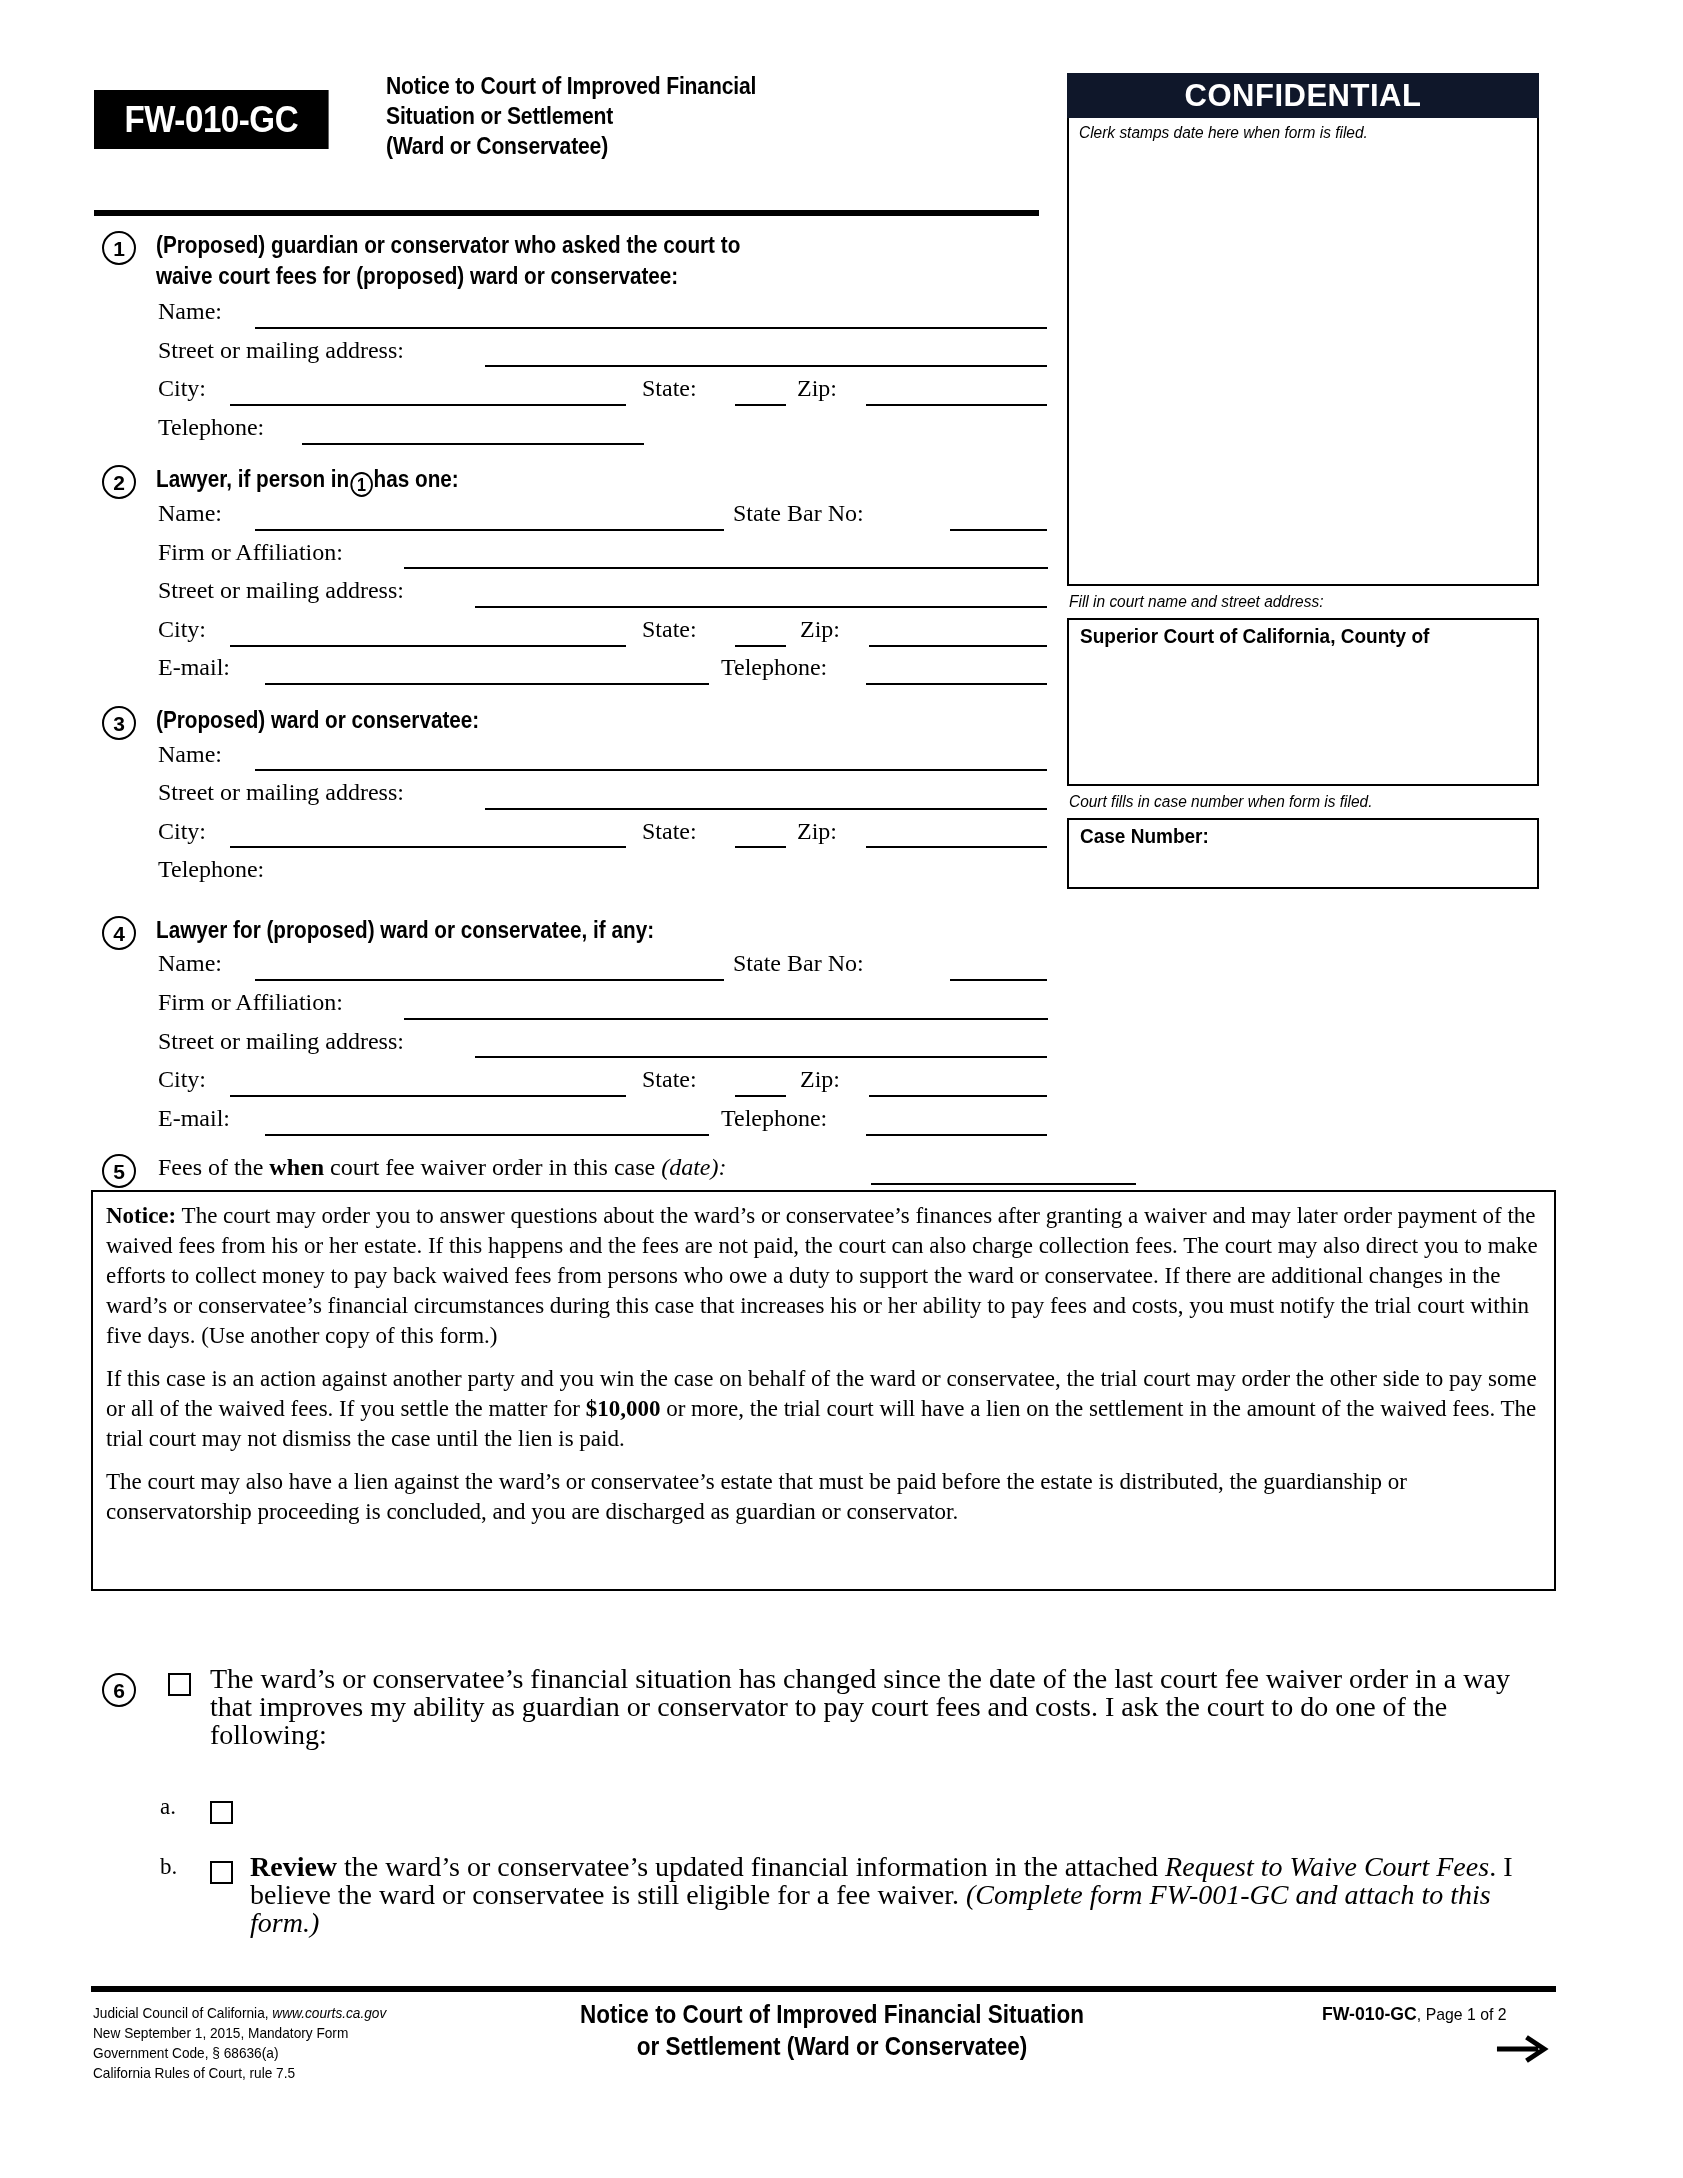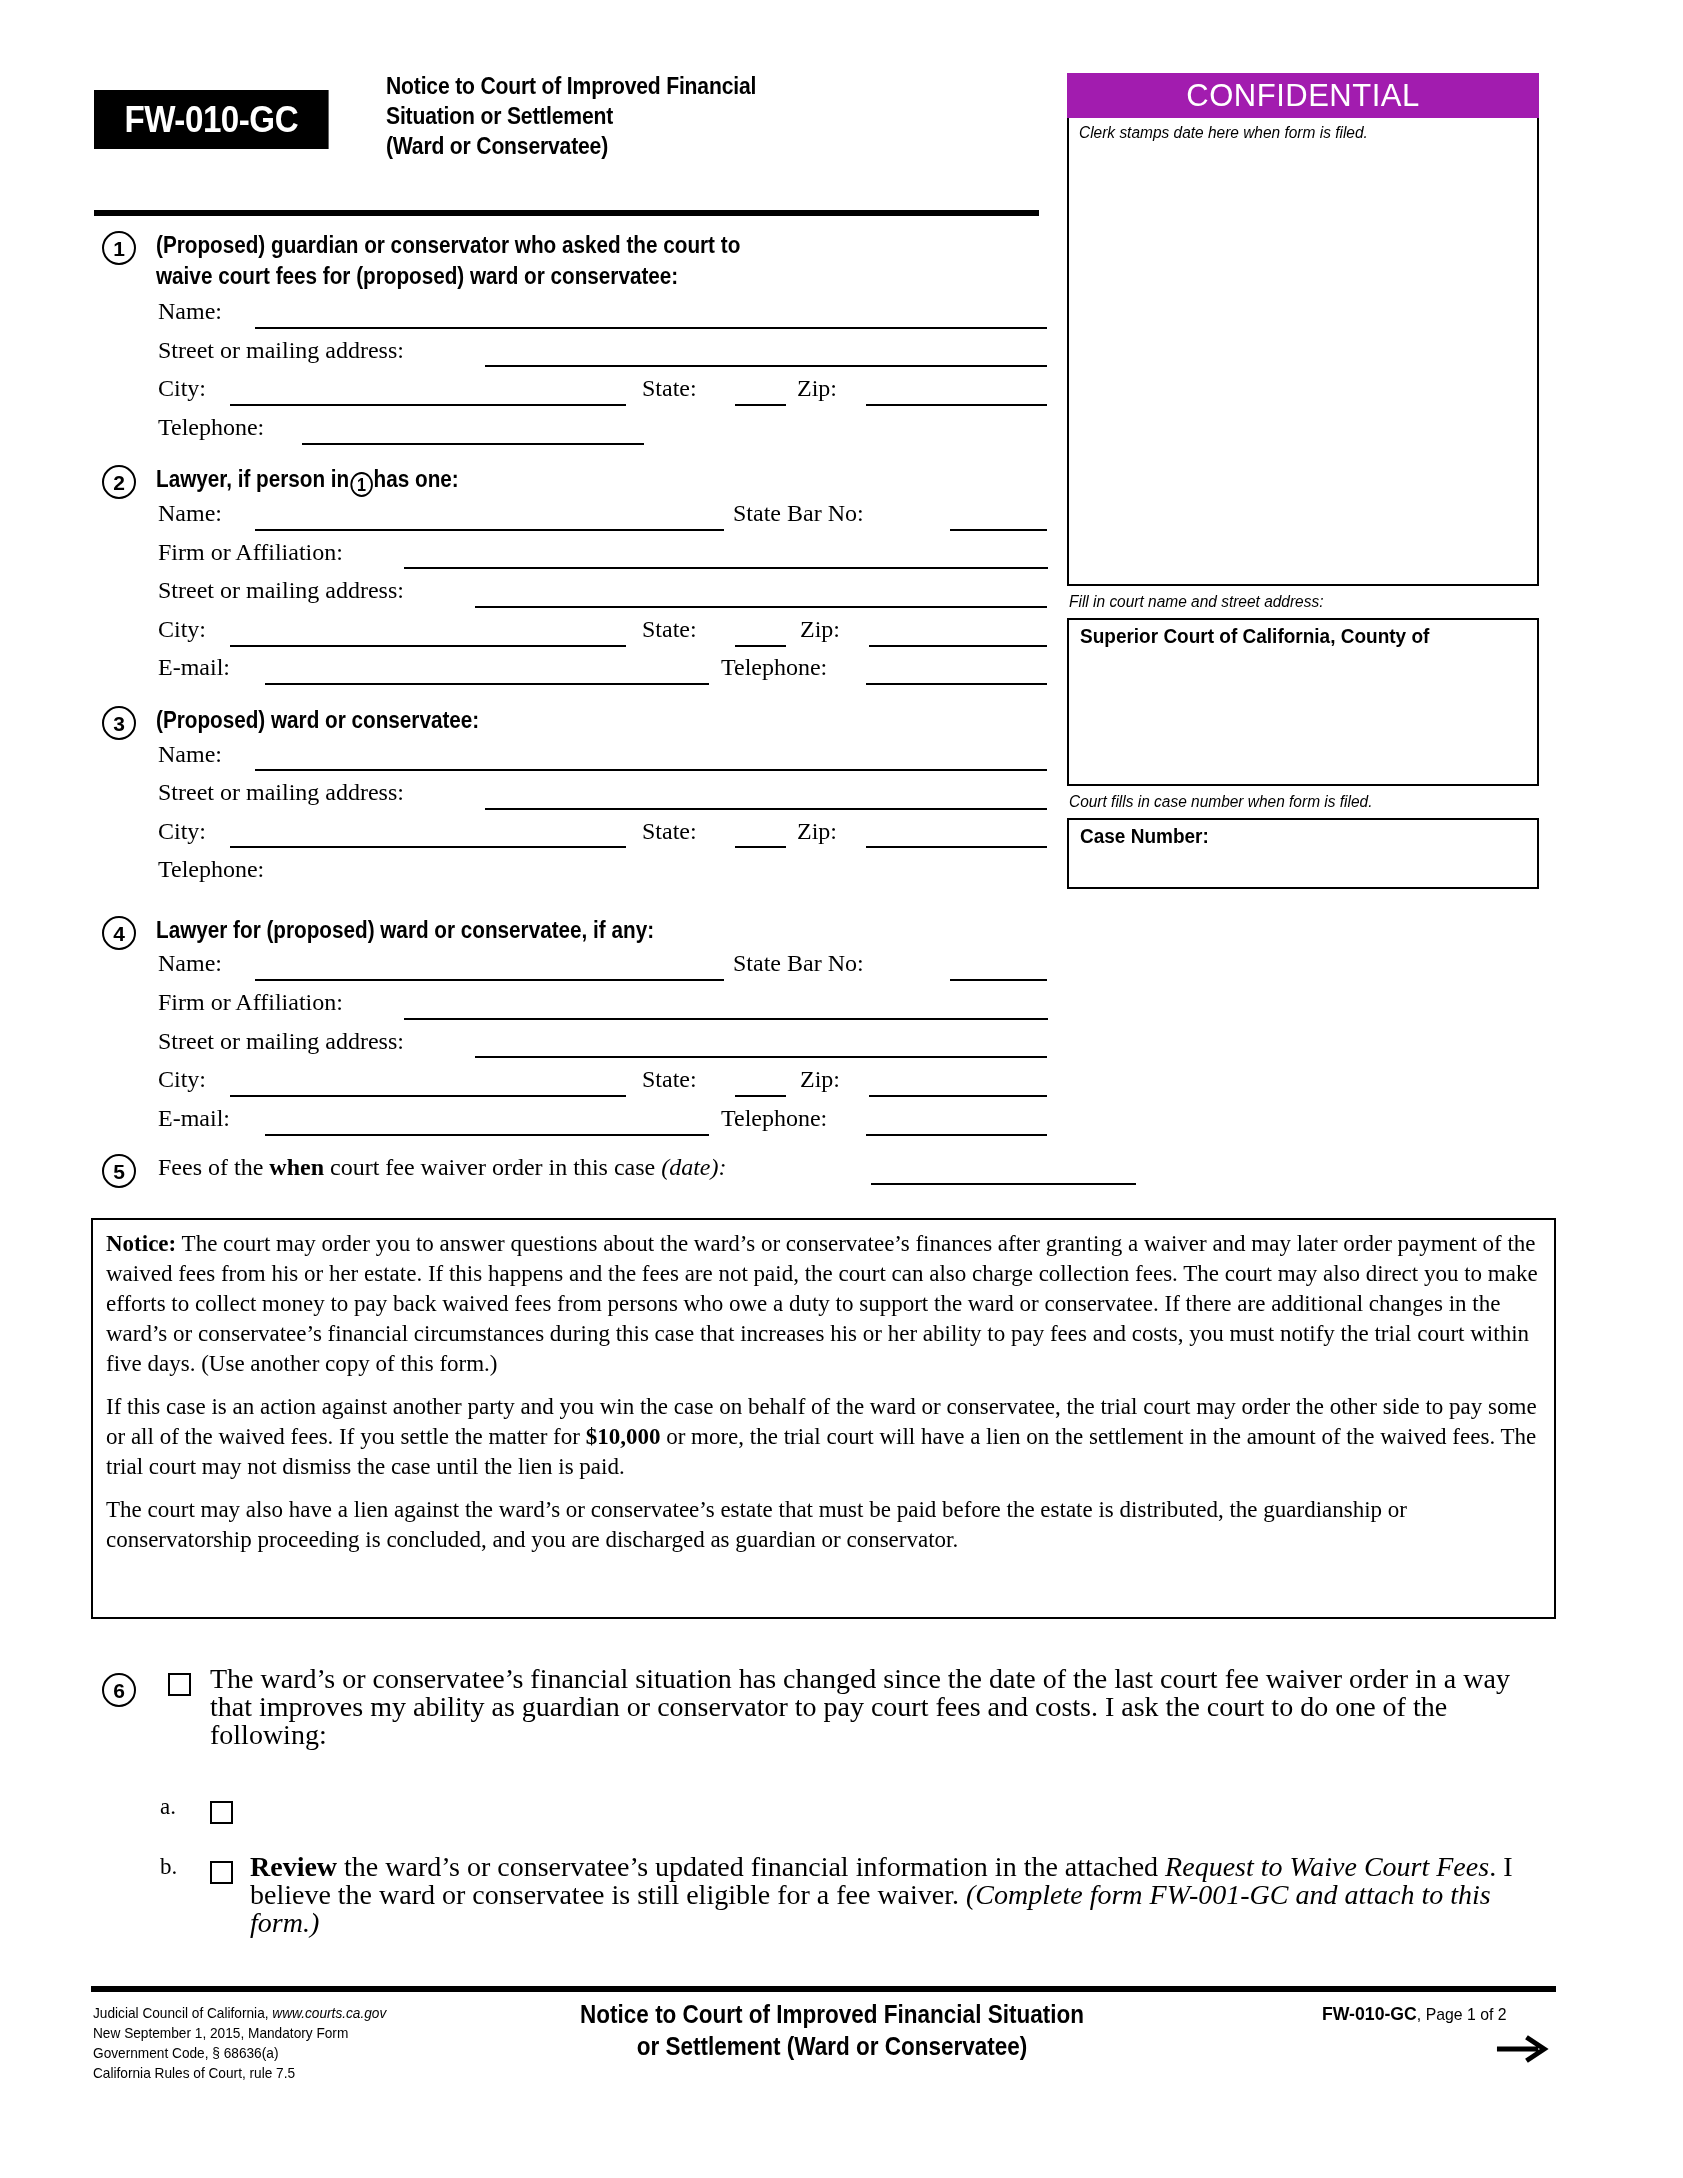--- a/index.html
+++ b/index.html
@@ -70,24 +70,24 @@
     background: #000000;
   }
 
   
   .conf-header {
     position: absolute;
     left: 1067px;
     top: 73px;
     width: 472px;
     height: 45px;
-    background: #a21caf;
+    background: #0f172a;
     color: #ffffff;
     font-family: "Liberation Sans", sans-serif;
-    font-weight: normal;
+    font-weight: bold;
     font-size: 31px;
     line-height: 45px;
     text-align: center;
     letter-spacing: 0.5px;
   }
   .stamp-box {
     position: absolute;
     left: 1067px;
     top: 118px;
     width: 472px;
@@ -225,21 +225,21 @@
   .fline {
     position: absolute;
     height: 0;
     border-bottom: 2.5px solid #000000;
   }
 
   
   .notice-box {
     position: absolute;
     left: 91px;
-    top: 1218px;
+    top: 1190px;
     width: 1465px;
     height: 401px;
     border: 2px solid #000000;
     box-sizing: border-box;
     padding: 9px 12px 0 13px;
   }
   .notice-box p {
     margin: 0 0 13px 0;
     font-family: "Liberation Serif", serif;
     font-size: 23px;

